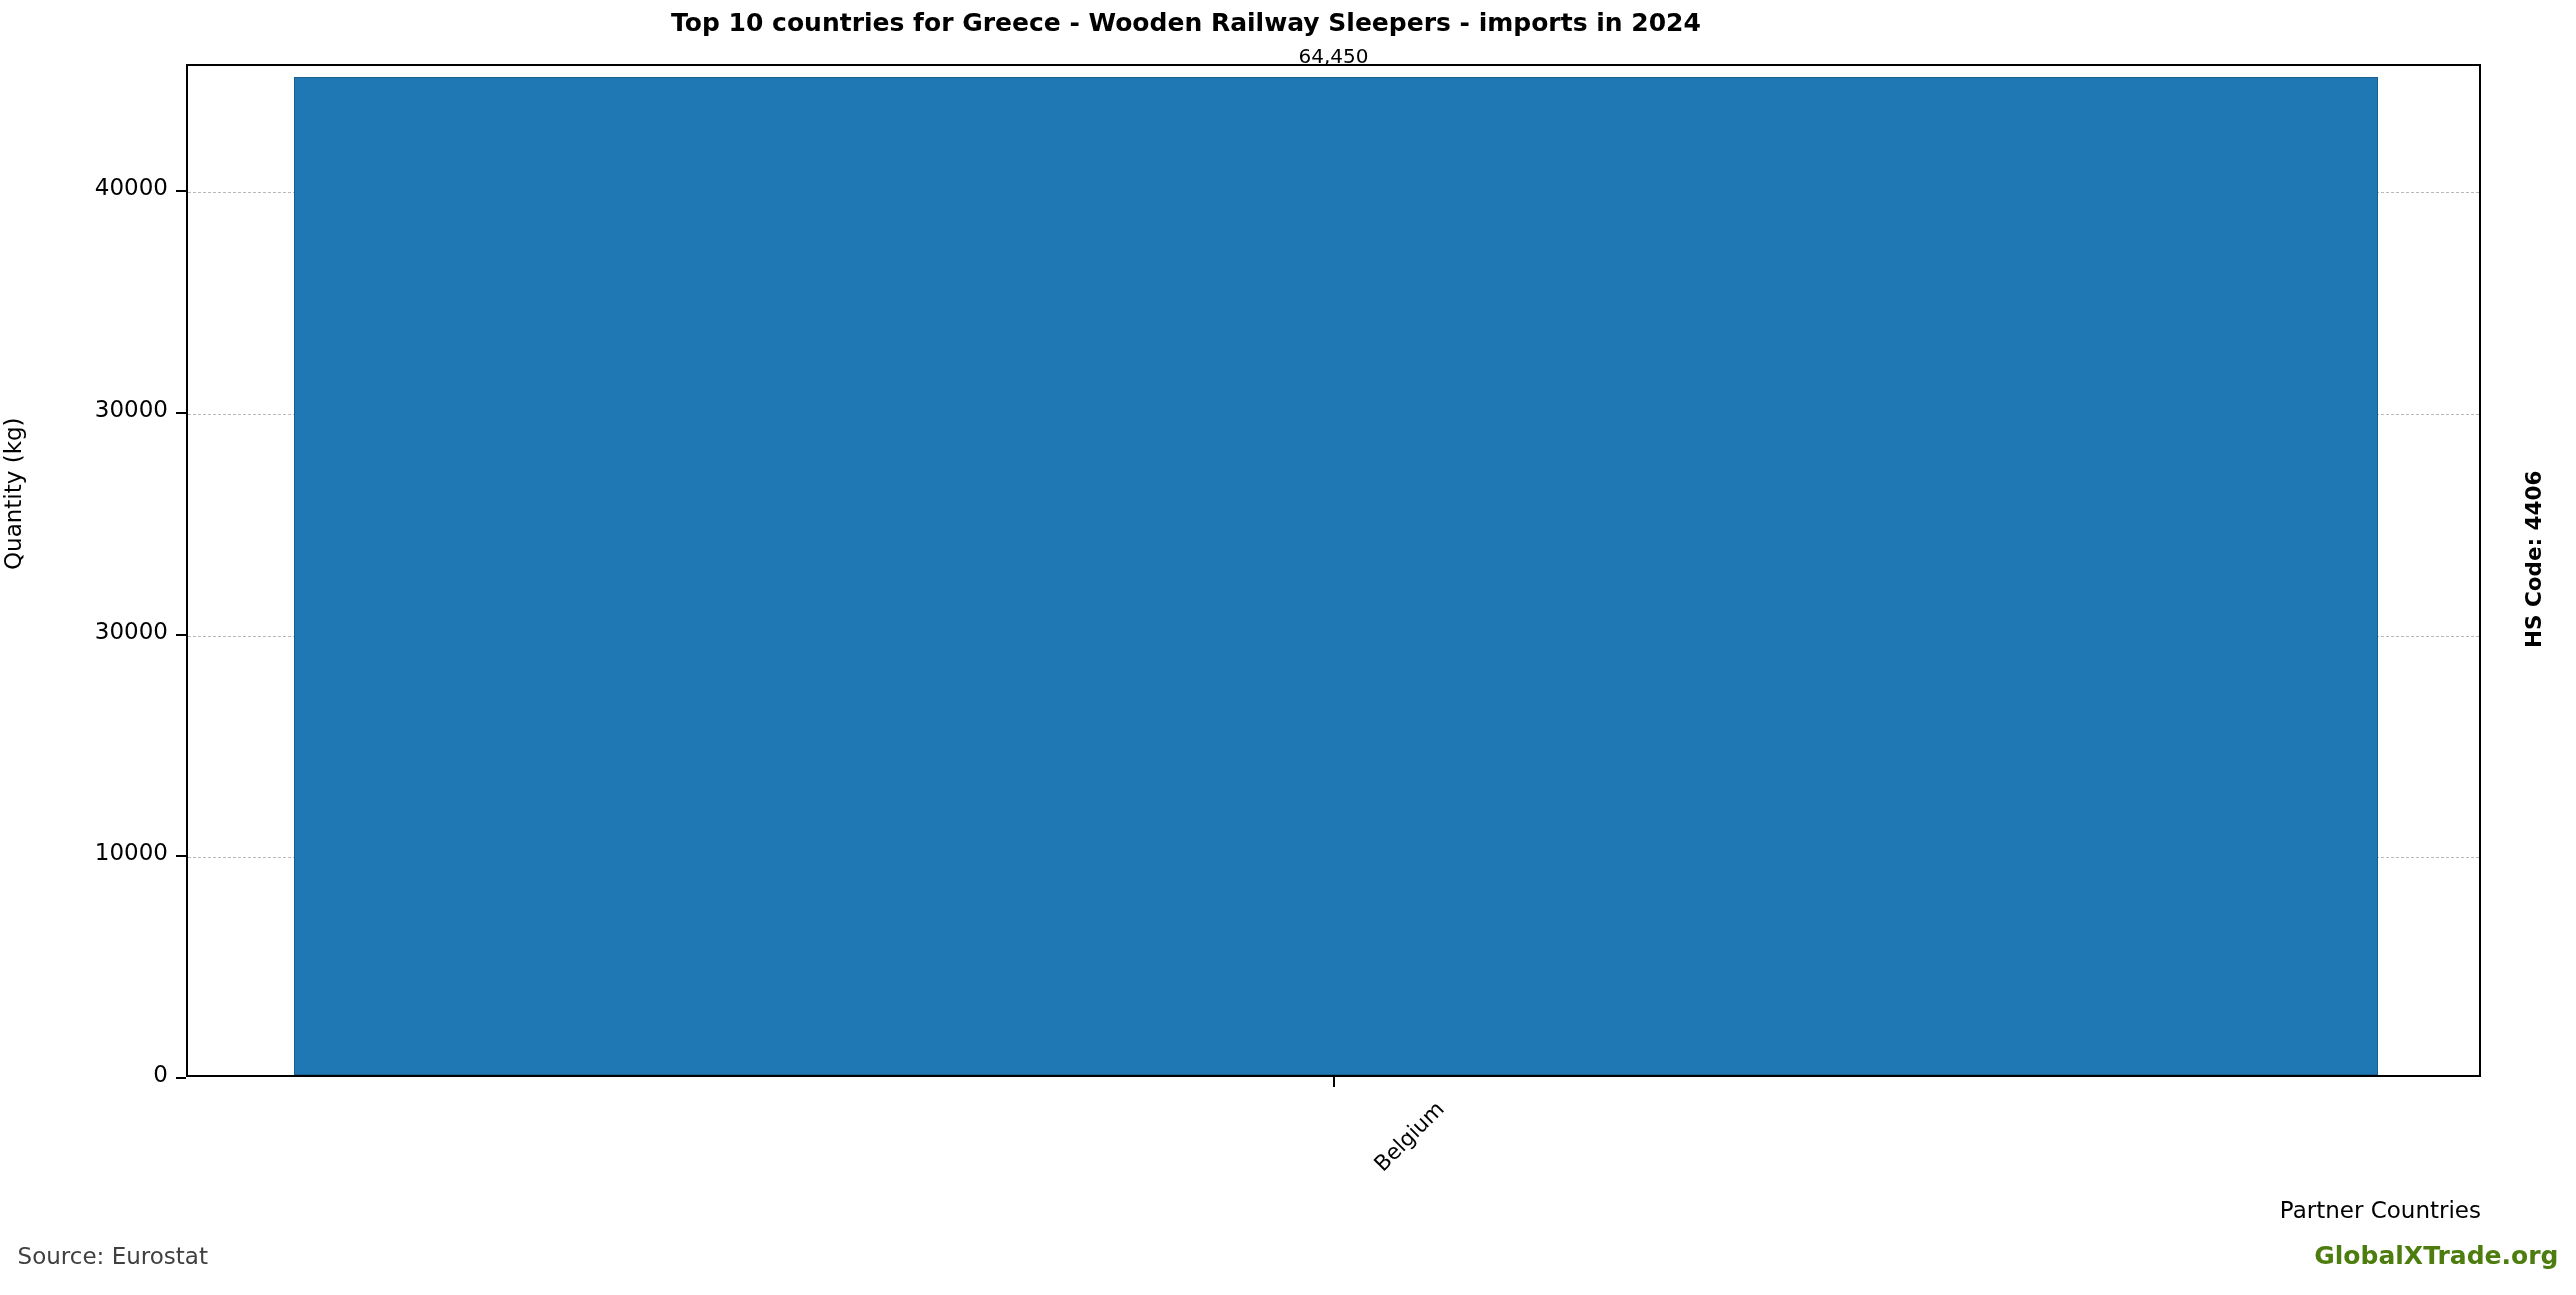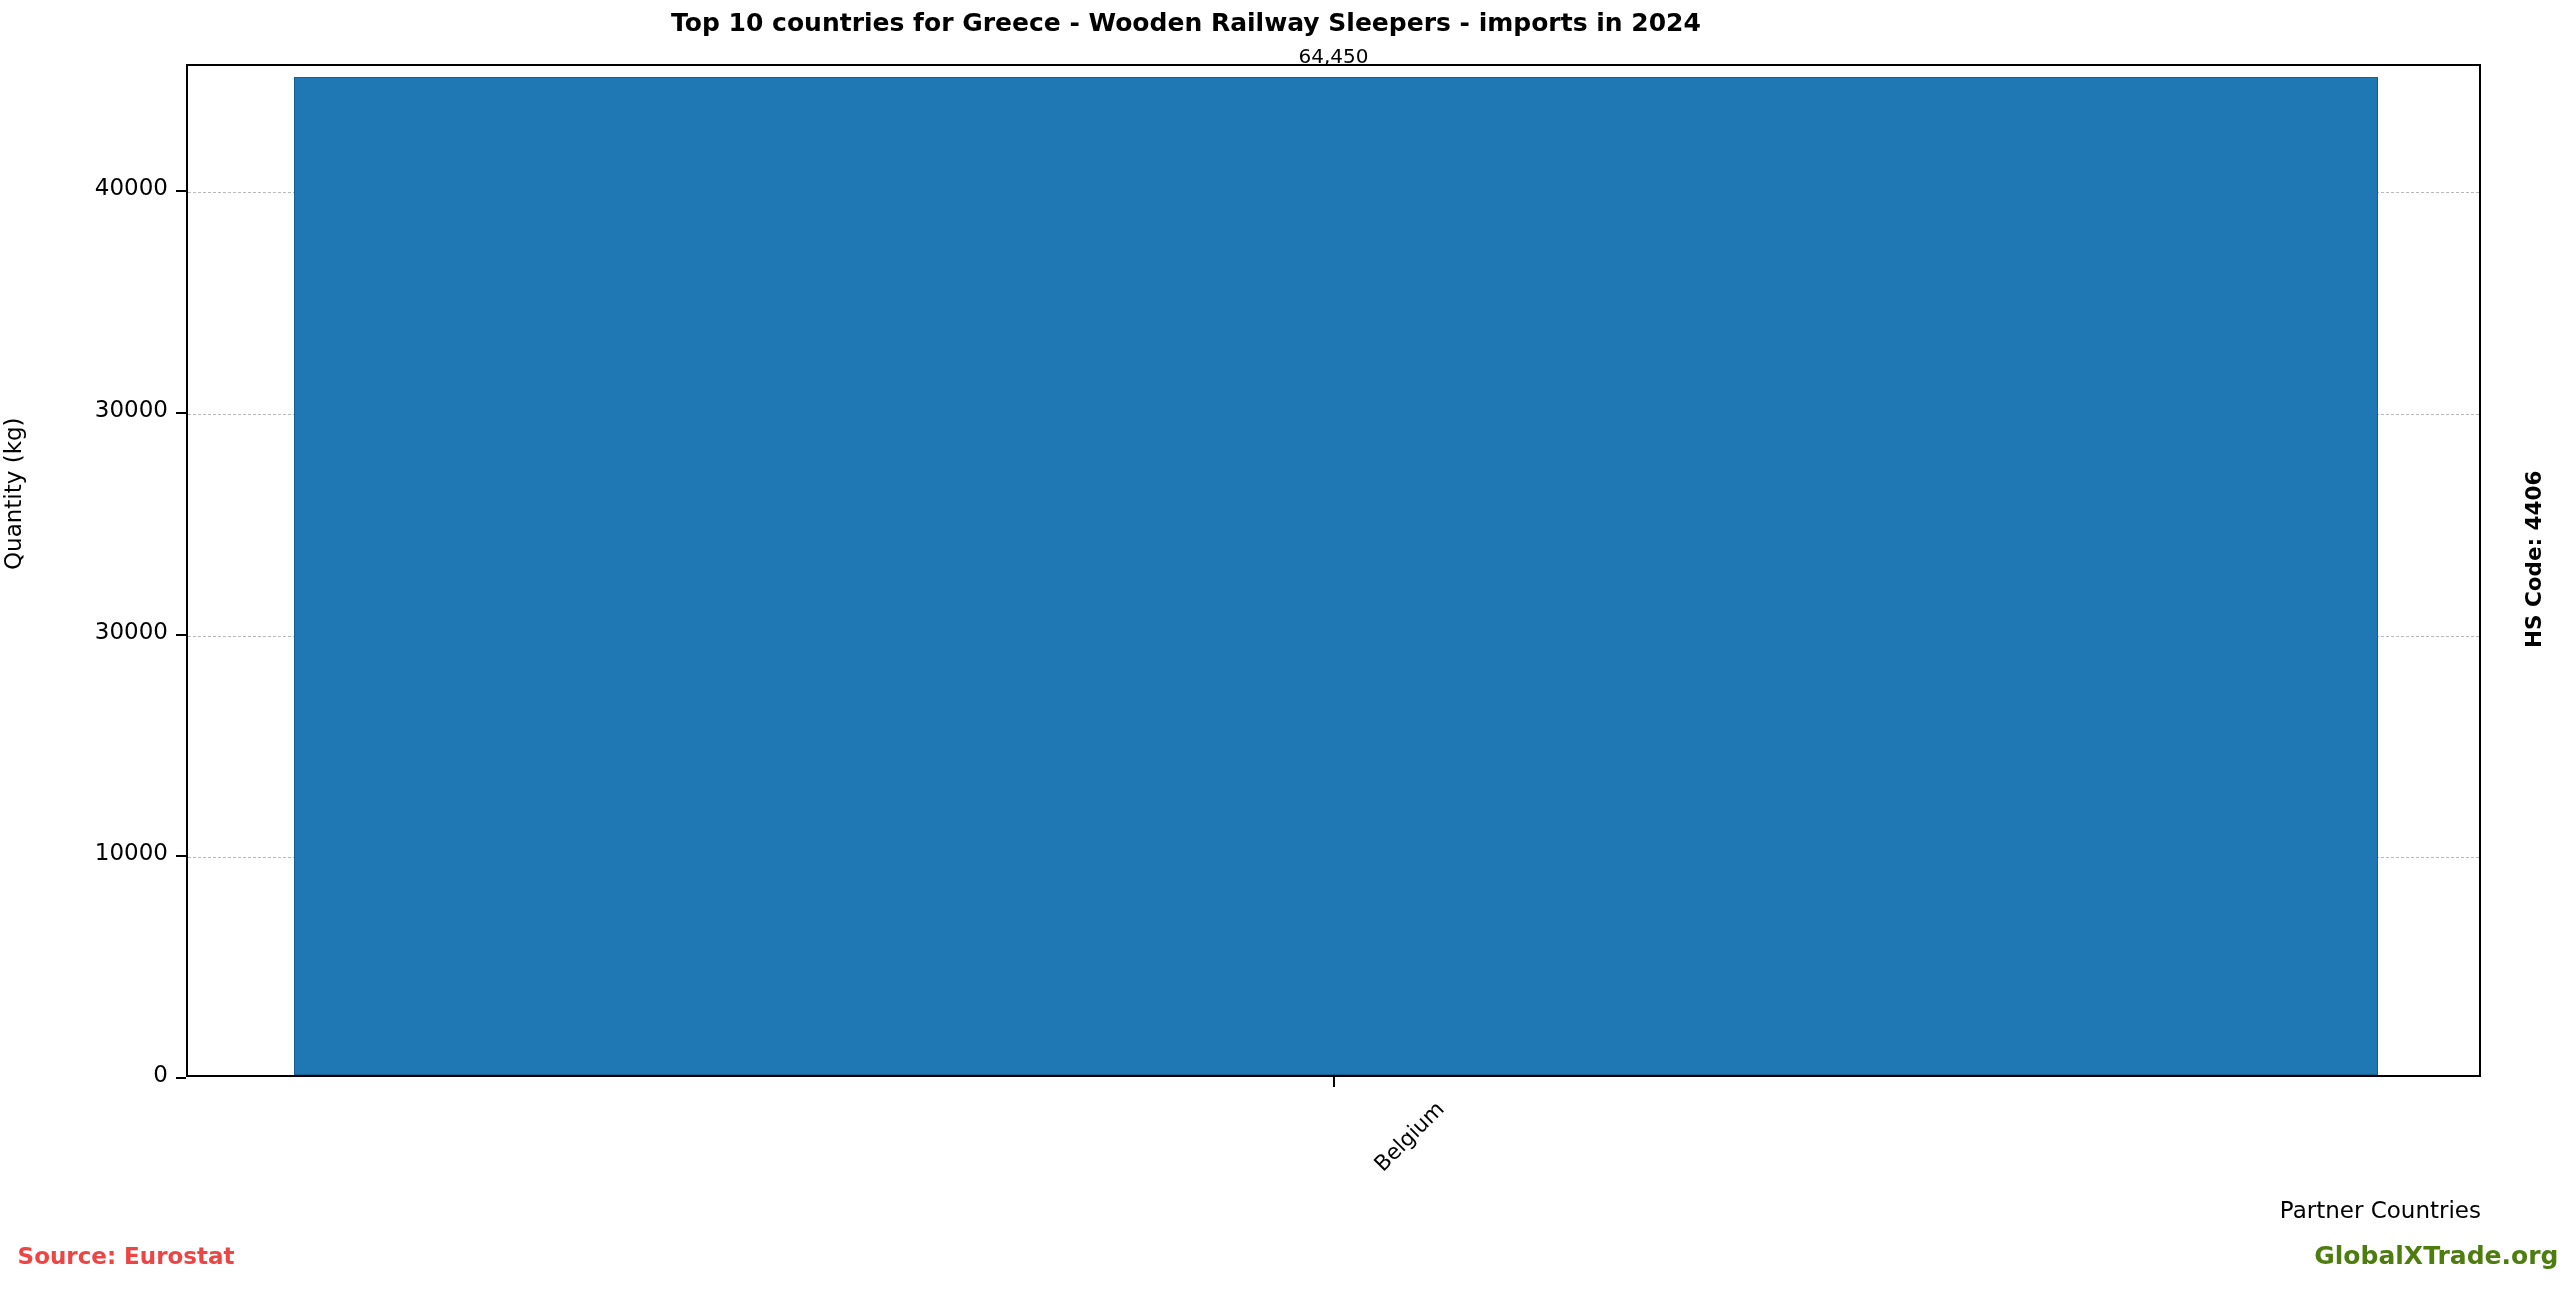--- a/index.html
+++ b/index.html
@@ -151,22 +151,22 @@
     white-space: nowrap;
   }
 
   
   #source-note {
     position: absolute;
     left: 17.6px;
     top: 1243px;
     font-family: "DejaVu Sans", sans-serif;
     font-size: 23px;
-    font-weight: bold;
-    color: #ef4444;
+    font-weight: normal;
+    color: #404040;
   }
   #watermark {
     position: absolute;
     right: 17.6px;
     top: 1241px;
     font-family: "DejaVu Sans", sans-serif;
     font-size: 25px;
     font-weight: bold;
     color: #4d7c0f;
   }

